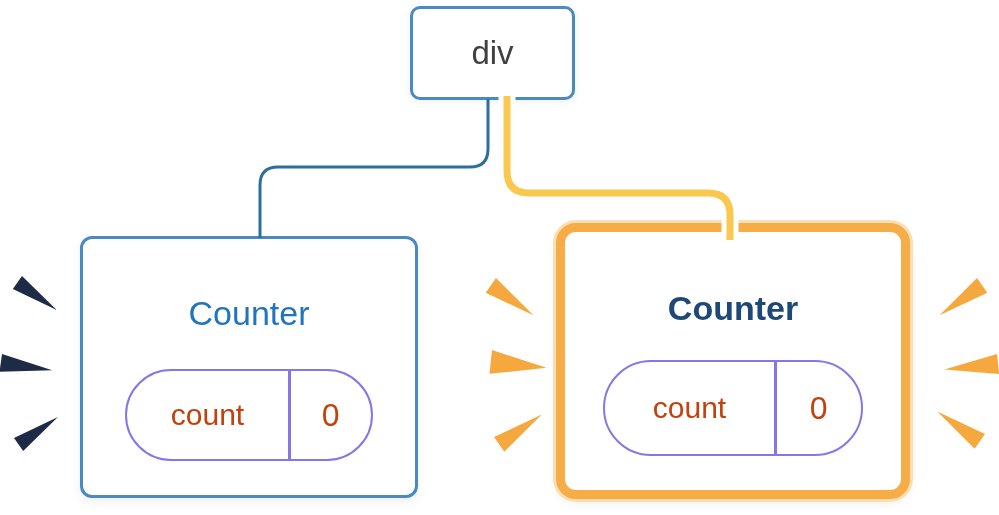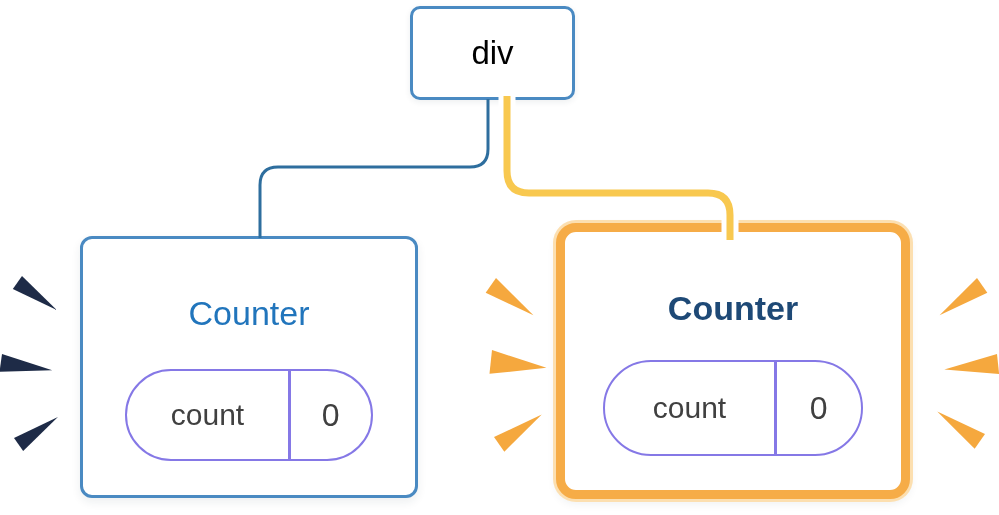--- a/index.html
+++ b/index.html
@@ -18,21 +18,21 @@
     left: 410px; top: 6px;
     width: 165px; height: 94px;
     background: #ffffff;
     border: 3px solid #4A8AC2;
     border-radius: 10px;
     box-sizing: border-box;
     display: flex; align-items: center; justify-content: center;
     box-shadow: 0 2px 6px rgba(30,50,70,.08);
     z-index: 2;
   }
-  .root-label { font-size: 33px; color: #000000; }
+  .root-label { font-size: 33px; color: #404040; }
 
   
   .card {
     position: absolute;
     background: #ffffff;
     box-sizing: border-box;
     display: flex;
     flex-direction: column;
     align-items: center;
     z-index: 2;
@@ -65,21 +65,21 @@
     border: 2.5px solid #8578E6;
     border-radius: 60px;
     box-sizing: border-box;
     display: flex;
     align-items: stretch;
     width: 248px; height: 92px;
   }
   .pill-lg { width: 260px; height: 96px; }
   .pill-cell {
     display: flex; align-items: center; justify-content: center;
-    color: #404040;
+    color: #c2410c;
   }
   .pill-key { flex: 2; font-size: 30px; }
   .pill-divider { width: 2.5px; background: #8578E6; }
   .pill-value { flex: 1; font-size: 32px; }
 
   
   .overlay {
     position: absolute;
     left: 0; top: 0;
     width: 999px; height: 515px;

